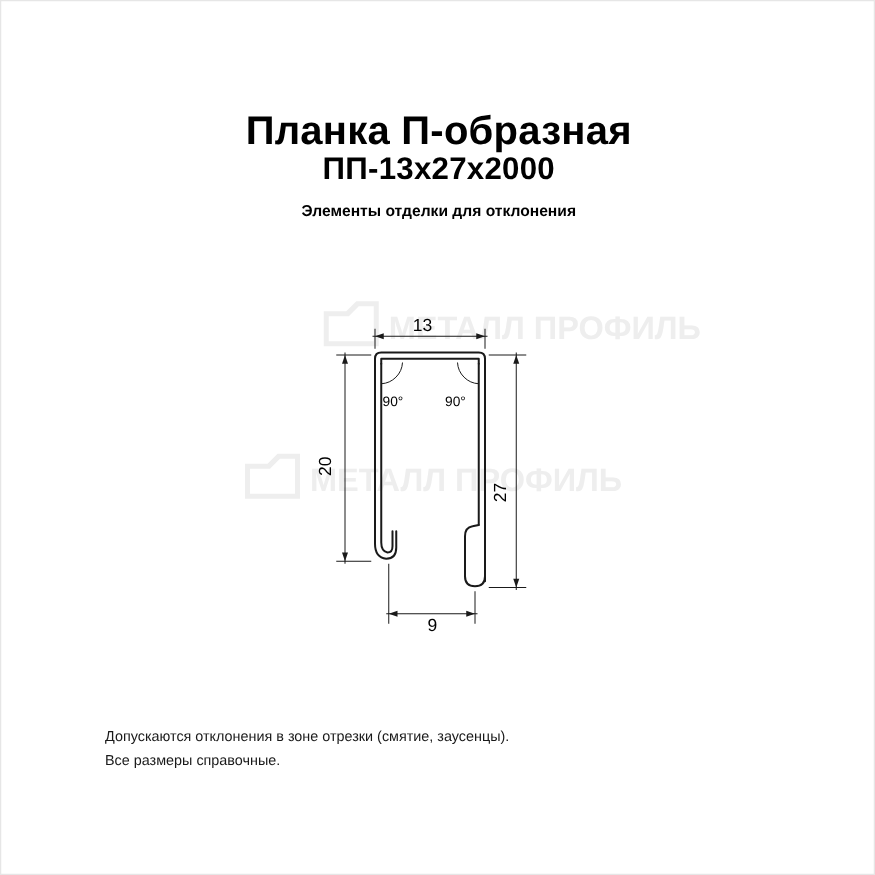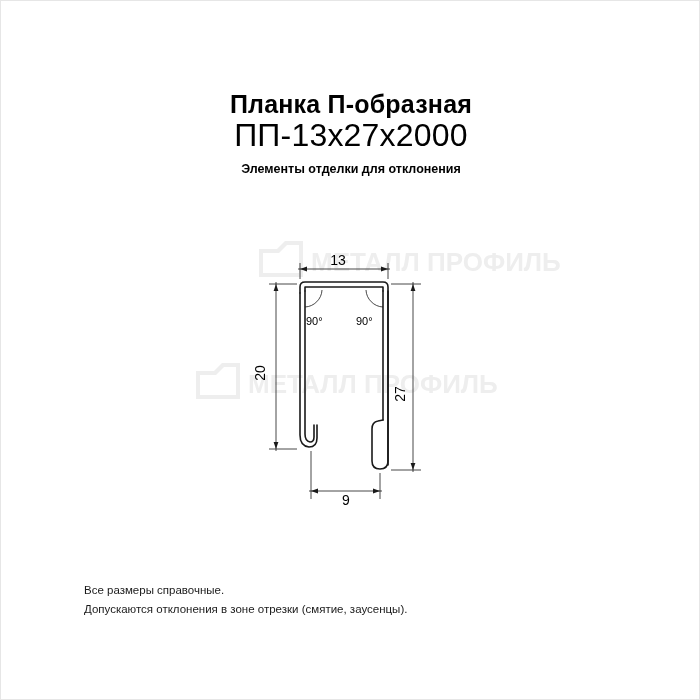--- a/index.html
+++ b/index.html
@@ -25,28 +25,28 @@
     background: #ffffff;
   }
   .title-block {
     position: absolute;
     left: 0;
     top: 88px;
     width: 700px;
     text-align: center;
   }
   .title-line1 {
-    font-size: 25px;
+    font-size: 32px;
     font-weight: bold;
     letter-spacing: 0.2px;
     line-height: 30px;
   }
   .title-line2 {
-    font-size: 32px;
-    font-weight: normal;
+    font-size: 25px;
+    font-weight: bold;
     letter-spacing: 0.2px;
     line-height: 32px;
   }
   .subtitle {
     font-size: 12.5px;
     font-weight: bold;
     margin-top: 10px;
     line-height: 16px;
   }
   .drawing {
@@ -190,17 +190,17 @@
       <text x="264" y="372" text-anchor="middle" transform="rotate(-90 264 372)">20</text>
       <text x="404" y="393" text-anchor="middle" transform="rotate(-90 404 393)">27</text>
     </g>
     <g font-family="Liberation Sans, sans-serif" font-size="11" fill="#000000">
       <text x="305" y="324" text-anchor="start">90°</text>
       <text x="355" y="324" text-anchor="start">90°</text>
     </g>
   </svg>
 
   <div class="notes">
+    <div>Допускаются отклонения в зоне отрезки (смятие, заусенцы).</div>
     <div>Все размеры справочные.</div>
-    <div>Допускаются отклонения в зоне отрезки (смятие, заусенцы).</div>
   </div>
 
 </div>
 
 </body></html>

